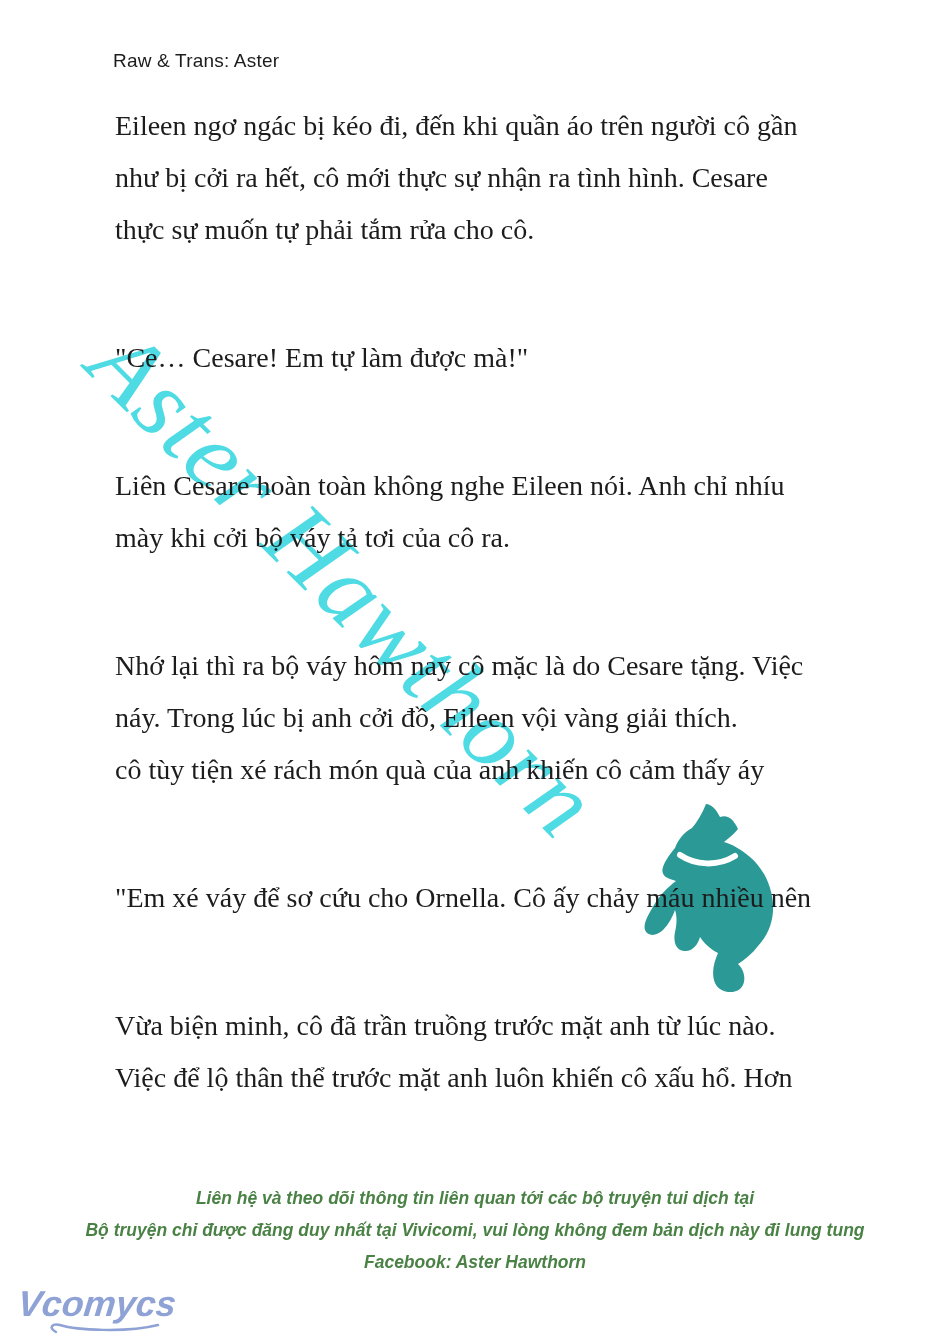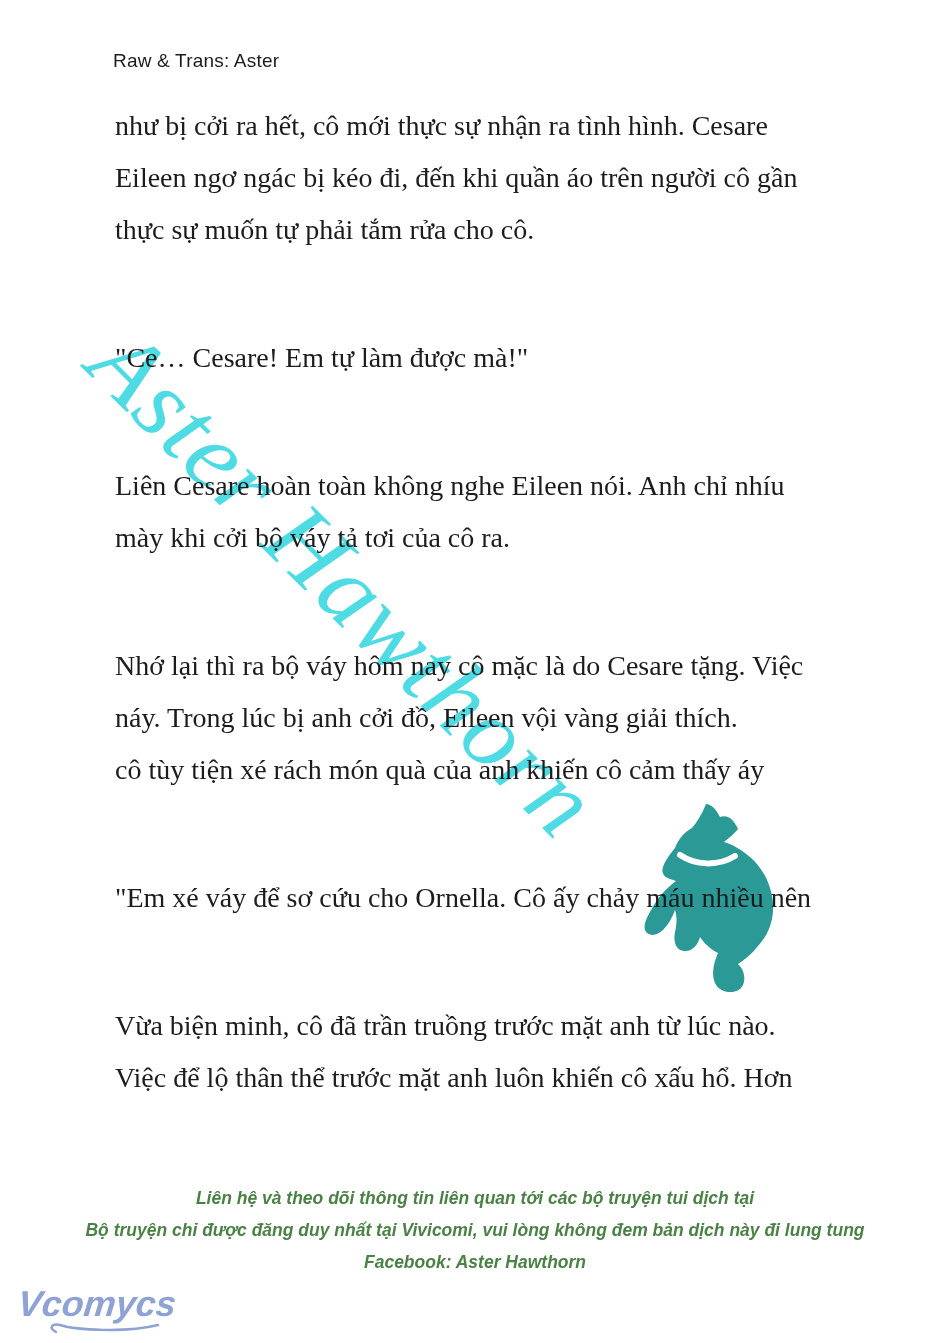--- a/index.html
+++ b/index.html
@@ -100,22 +100,22 @@
       C154,95 146,77 132,65
       C124,58 114,52 106,50
       C112,45 117,41 120,37
       C116,28 110,22 102,25
       C98,17 93,12 88,12 Z"></path>
     <path d="M62,63 C77,73 99,75 117,64" stroke="#ffffff" stroke-width="6" fill="none" stroke-linecap="round"></path>
   </svg>
 
   <div class="content">
       <div class="para">
+        <div class="line">Eileen ngơ ngác bị kéo đi, đến khi quần áo trên người cô gần</div>
         <div class="line">như bị cởi ra hết, cô mới thực sự nhận ra tình hình. Cesare</div>
-        <div class="line">Eileen ngơ ngác bị kéo đi, đến khi quần áo trên người cô gần</div>
         <div class="line">thực sự muốn tự phải tắm rửa cho cô.</div>
       </div>
       <div class="para">
         <div class="line">"Ce… Cesare! Em tự làm được mà!"</div>
       </div>
       <div class="para">
         <div class="line">Liên Cesare hoàn toàn không nghe Eileen nói. Anh chỉ nhíu</div>
         <div class="line">mày khi cởi bộ váy tả tơi của cô ra.</div>
       </div>
       <div class="para">

